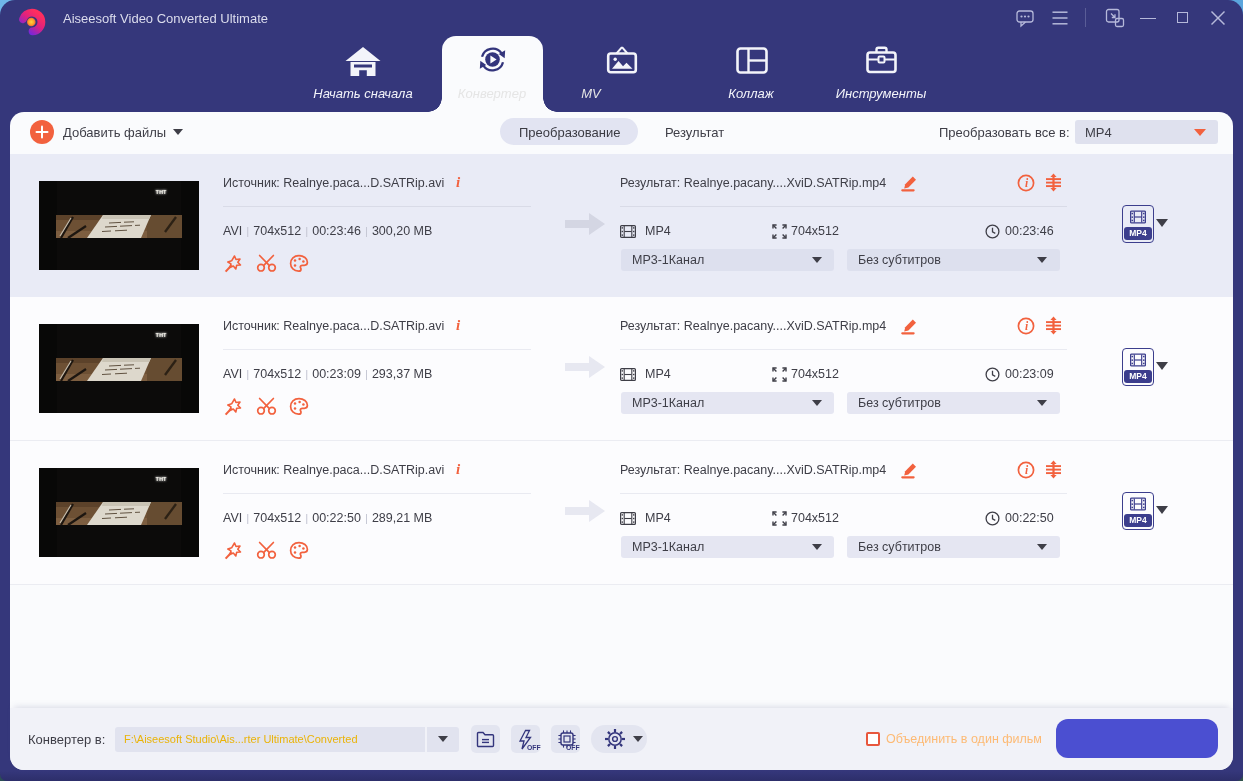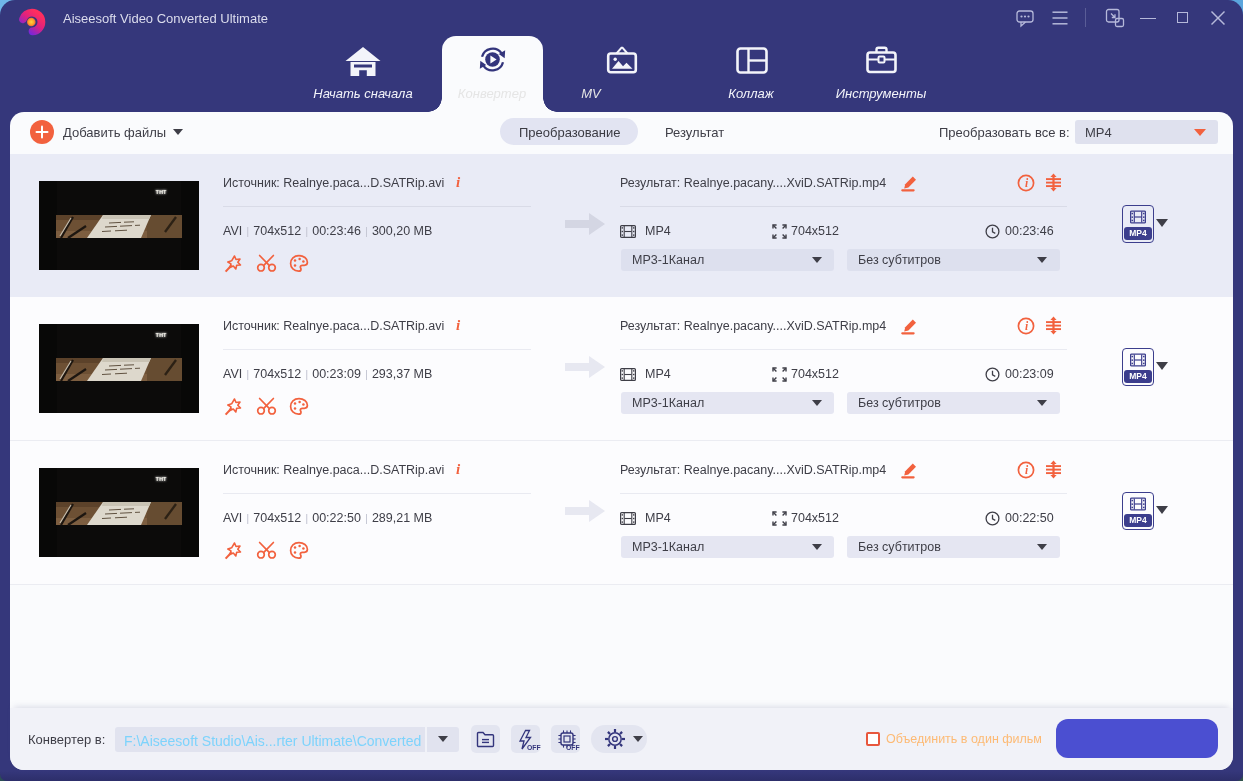--- a/index.html
+++ b/index.html
@@ -524,21 +524,21 @@
         <rect x="13" y="5.9" width="1.5" height="1.5"></rect>
         <rect x="13" y="9.2" width="1.5" height="1.5"></rect>
       </g>
 <line x1="4.5" y1="6.5" x2="11.5" y2="6.5" stroke="#3c3e8d" stroke-width="1.2"></line>
     </svg>
 <div style="position:absolute;left:1124px;top:514px;width:28px;height:13px;background:#3c3e8d;border-radius:3px;color:#fff;font-size:8.5px;font-weight:bold;text-align:center;line-height:13px">MP4</div>
 <div style="position:absolute;left:1156px;top:506px;width:0;height:0;border-left:6px solid transparent;border-right:6px solid transparent;border-top:8px solid #3e3e47"></div>
 <div style="position:absolute;left:10px;top:708px;width:1223px;height:62px;background:#f1f2f8;border-radius:0 0 14px 14px;box-shadow:0 -5px 6px -4px rgba(120,125,160,0.25)"></div>
 <div class="t13" style="left:28px;top:732px;color:#3e3e47;font-size:13px">Конвертер в:</div>
 <div style="position:absolute;left:115px;top:727px;width:310px;height:25px;background:#e1e3ef;border-radius:3px 0 0 3px"></div>
-<div class="t13" style="left:124px;top:733px;color:#7dd3fc;font-size:14px">F:\Aiseesoft Studio\Ais...rter Ultimate\Converted</div>
+<div class="t13" style="left:124px;top:733px;color:#eab308;font-size:11px">F:\Aiseesoft Studio\Ais...rter Ultimate\Converted</div>
 <div style="position:absolute;left:427px;top:727px;width:32px;height:25px;background:#e1e3ef;border-radius:0 3px 3px 0"></div>
 <div style="position:absolute;left:438px;top:736px;width:0;height:0;border-left:5.5px solid transparent;border-right:5.5px solid transparent;border-top:6.8px solid #3e3e47"></div>
 <div class="bbtn" style="left:471px"></div>
 <svg style="position:absolute;left:476px;top:731px" width="19" height="17" viewBox="0 0 19 17" fill="none" stroke="#33357c" stroke-width="1.4">
 <path d="M1.5 14.5 L1.5 2.5 A 1 1 0 0 1 2.5 1.5 L7 1.5 L9 3.8 L16.5 3.8 A 1 1 0 0 1 17.5 4.8 L17.5 14.5 A 1 1 0 0 1 16.5 15.5 L2.5 15.5 A 1 1 0 0 1 1.5 14.5 Z"></path>
 <line x1="6" y1="8.6" x2="13" y2="8.6"></line>
       <line x1="6" y1="11.4" x2="13" y2="11.4"></line>
     </svg>
 <div class="bbtn" style="left:511px"></div>
 <svg style="position:absolute;left:515px;top:729px" width="26" height="22" viewBox="0 0 26 22" fill="none">

